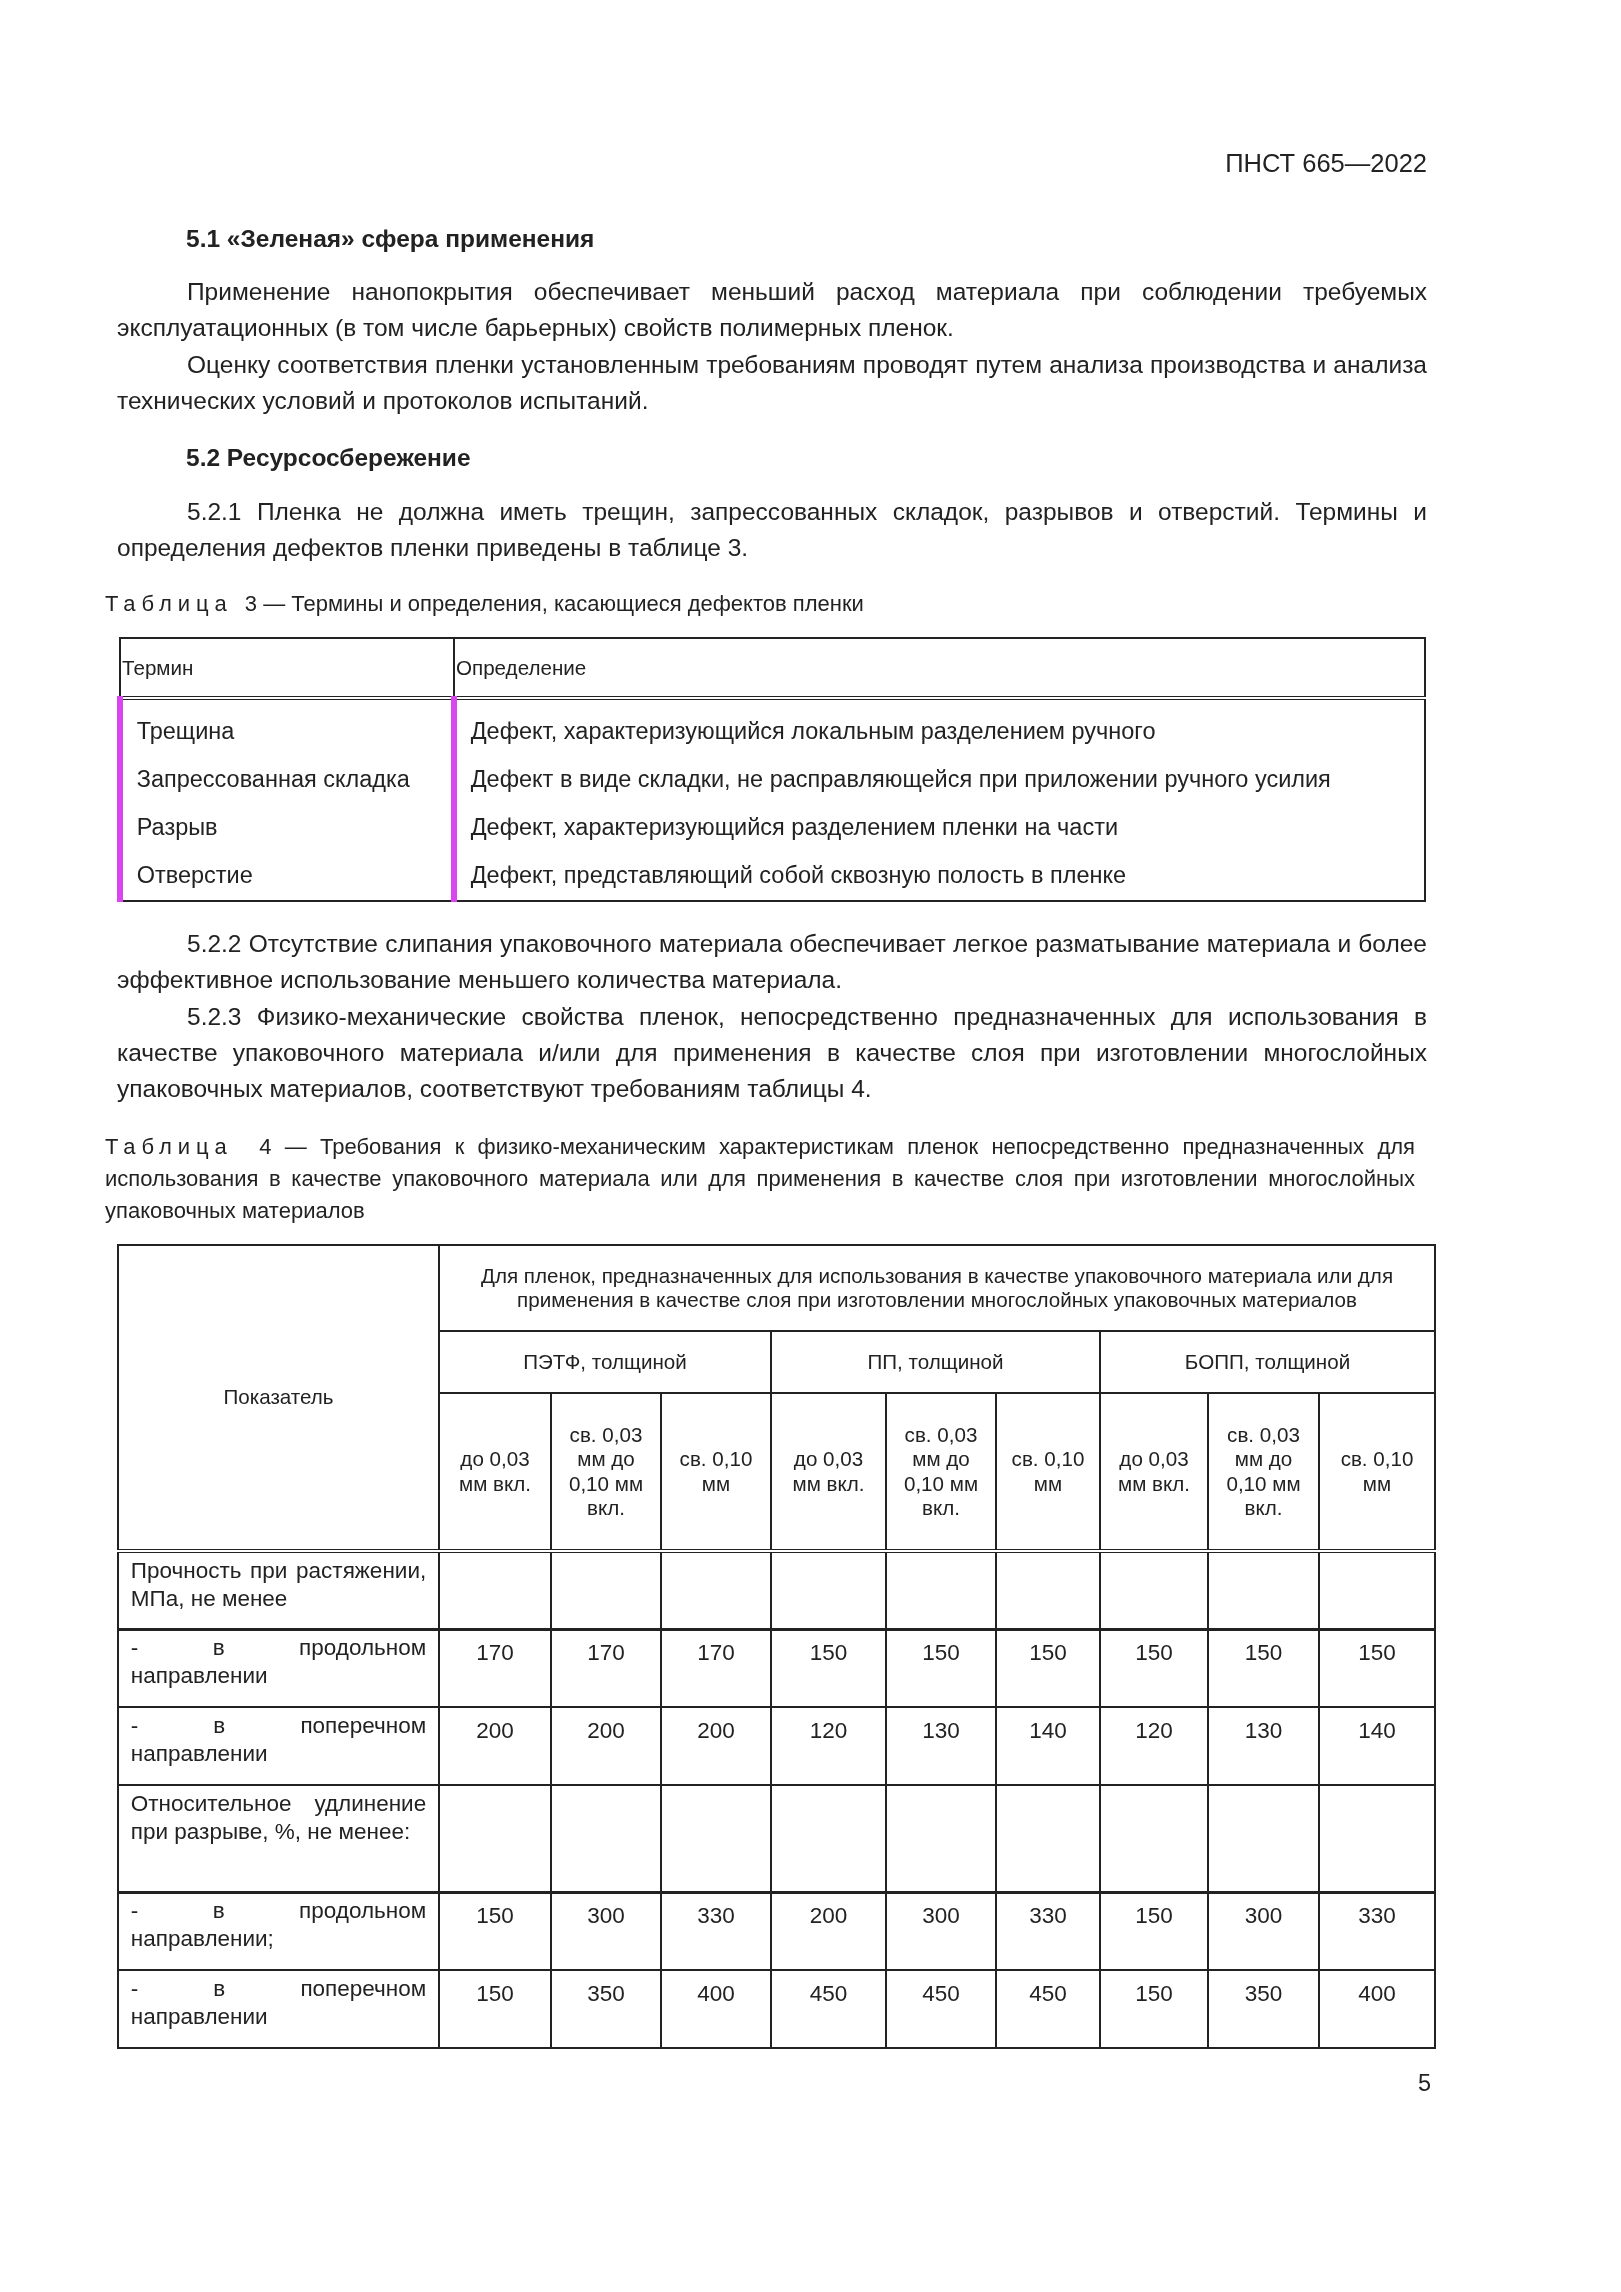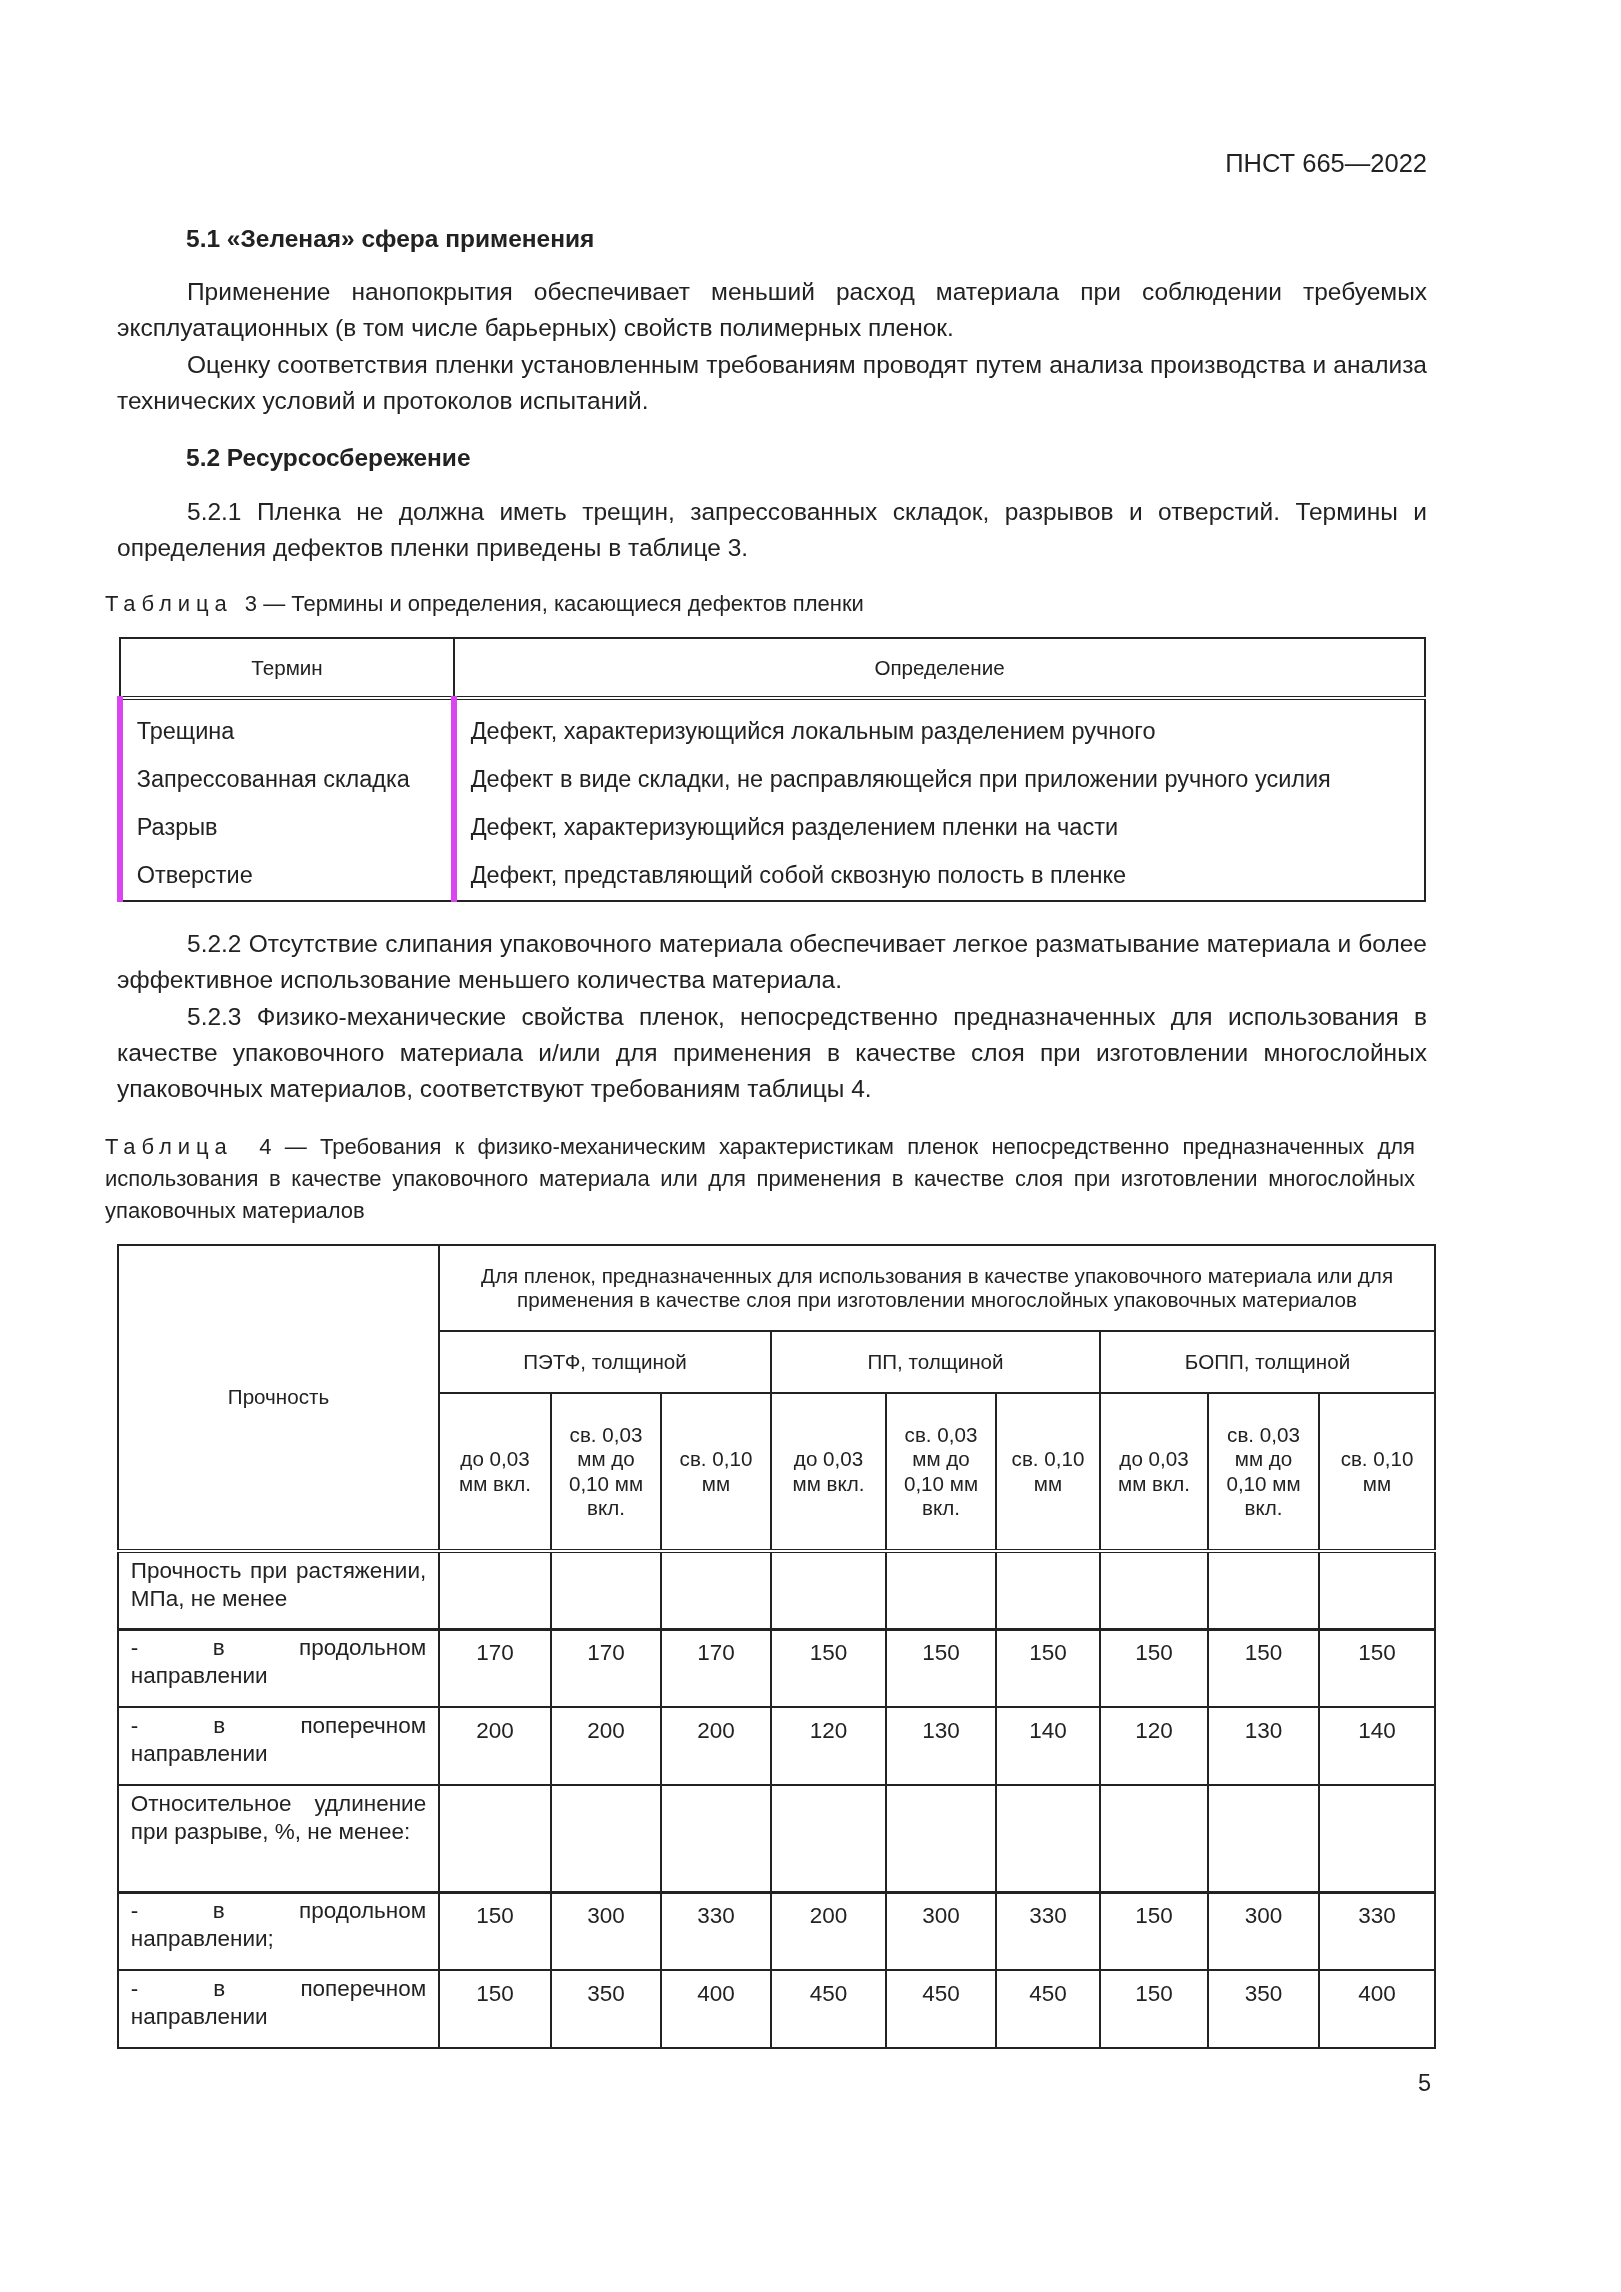--- a/index.html
+++ b/index.html
@@ -13,21 +13,21 @@
           line-height: 36px; text-align: justify; text-align-last: left; }
   .para .ind { display: inline-block; width: 70px; }
   .caption { position: absolute; left: 105px; width: 1310px; font-size: 22px;
              line-height: 32px; text-align: justify; text-align-last: left; }
   .spaced { letter-spacing: 5.9px; }
 
   
   table { border-collapse: collapse; position: absolute; table-layout: fixed; }
   .t3 { left: 117px; top: 637px; width: 1309px; border: 2.9px solid #222; }
   .t3 th { font-weight: normal; font-size: 20.6px; height: 55px; border: 2px solid #222;
-           border-bottom: 4.9px double #222; text-align: center; }
+           border-bottom: 4.9px double #222; text-align: left; }
   .t3 td { font-size: 23.5px; height: 48px; padding: 0 13.7px; border-left: 6px solid #d946ef;
            border-right: 2px solid #222; vertical-align: middle; white-space: nowrap; }
   .t3 tr.first td { padding-top: 7.8px; }
 
   
   .t4 { left: 117px; top: 1244px; width: 1315px; border: 2.9px solid #222; }
   .t4 th, .t4 td { border: 2px solid #222; font-weight: normal; }
   .t4 th { font-size: 20.6px; line-height: 24.5px; text-align: center; vertical-align: middle; }
   .t4 .hdr-bottom th { border-bottom: 4.9px double #222; }
   .t4 .lbl { font-size: 22.5px; line-height: 28px; text-align: justify; text-align-last: left;
@@ -98,21 +98,21 @@
       <col style="width:110px">
     <col style="width:115px">
       <col style="width:110px">
       <col style="width:104px">
     <col style="width:108px">
       <col style="width:111px">
       <col style="width:116px">
   </colgroup>
   <thead>
     <tr style="height:86px;">
-      <th rowspan="3" class="indicator-head" style="border-bottom:4.9px double #222;">Прочность</th>
+      <th rowspan="3" class="indicator-head" style="border-bottom:4.9px double #222;">Показатель</th>
       <th colspan="9" style="padding:0 7.8px;">Для пленок, предназначенных для использования в качестве упаковочного материала или для применения в качестве слоя при изготовлении многослойных упаковочных материалов</th>
     </tr>
     <tr style="height:62px;">
       <th colspan="3">ПЭТФ, толщиной</th>
       <th colspan="3">ПП, толщиной</th>
       <th colspan="3">БОПП, толщиной</th>
     </tr>
     <tr class="hdr-bottom" style="height:158px;" id="t4sub">
         <th style="padding: 0px 9.8px;">до 0,03 мм вкл.</th>
         <th style="padding: 0px 9.8px;">св. 0,03 мм до 0,10 мм вкл.</th>

